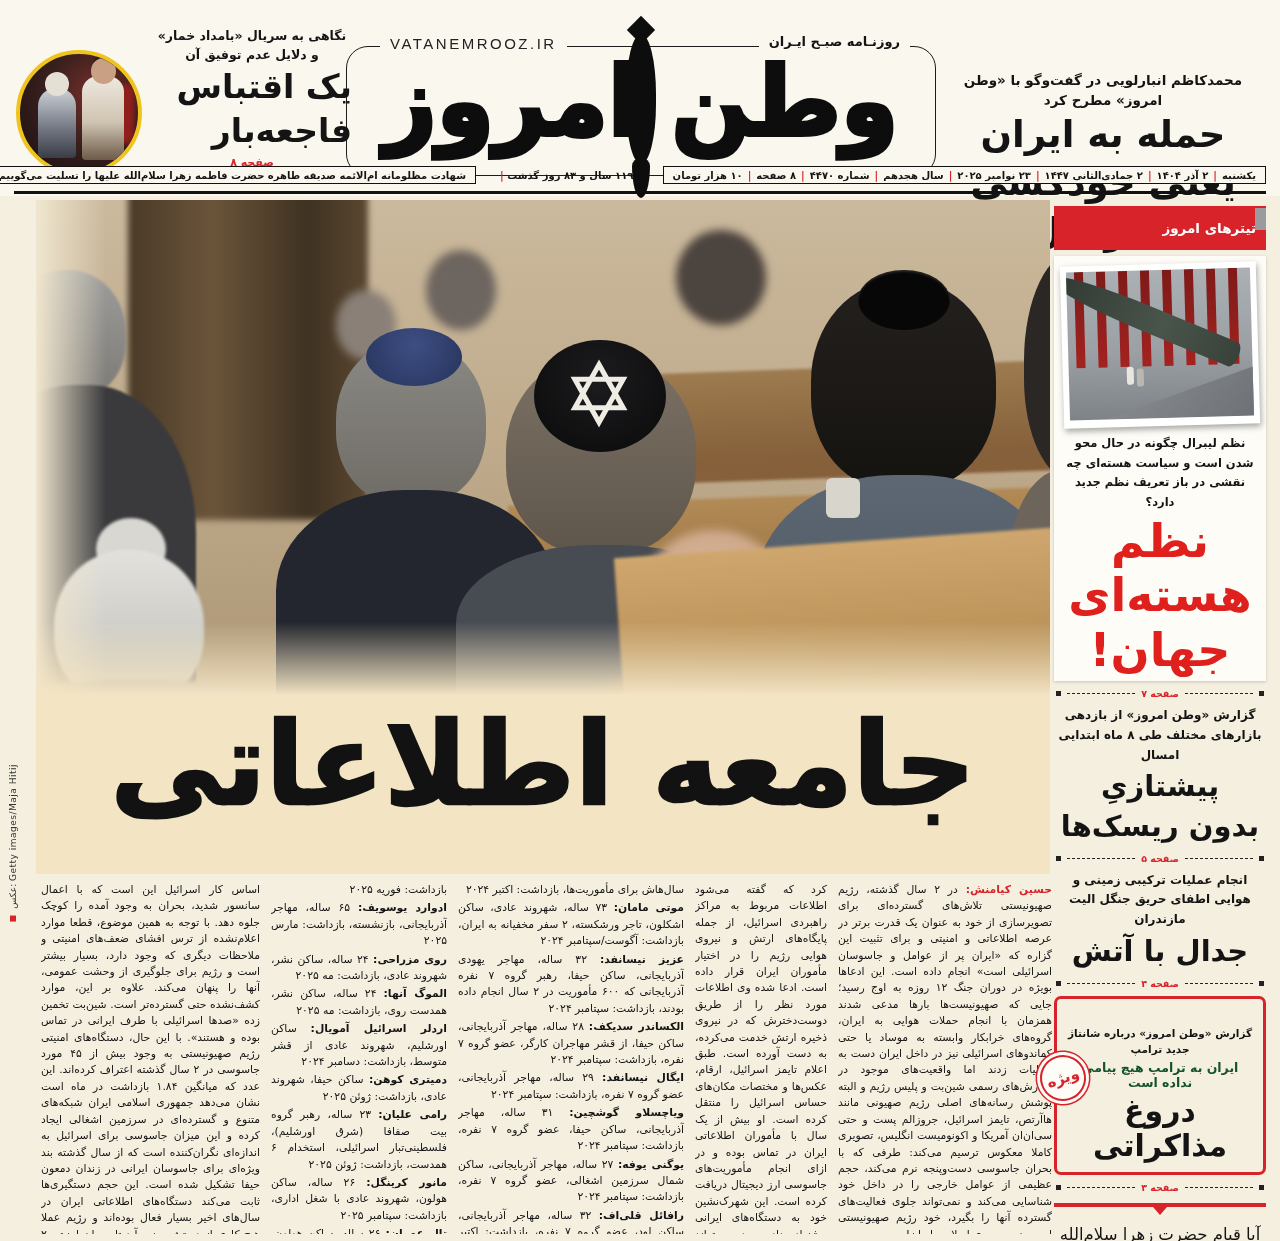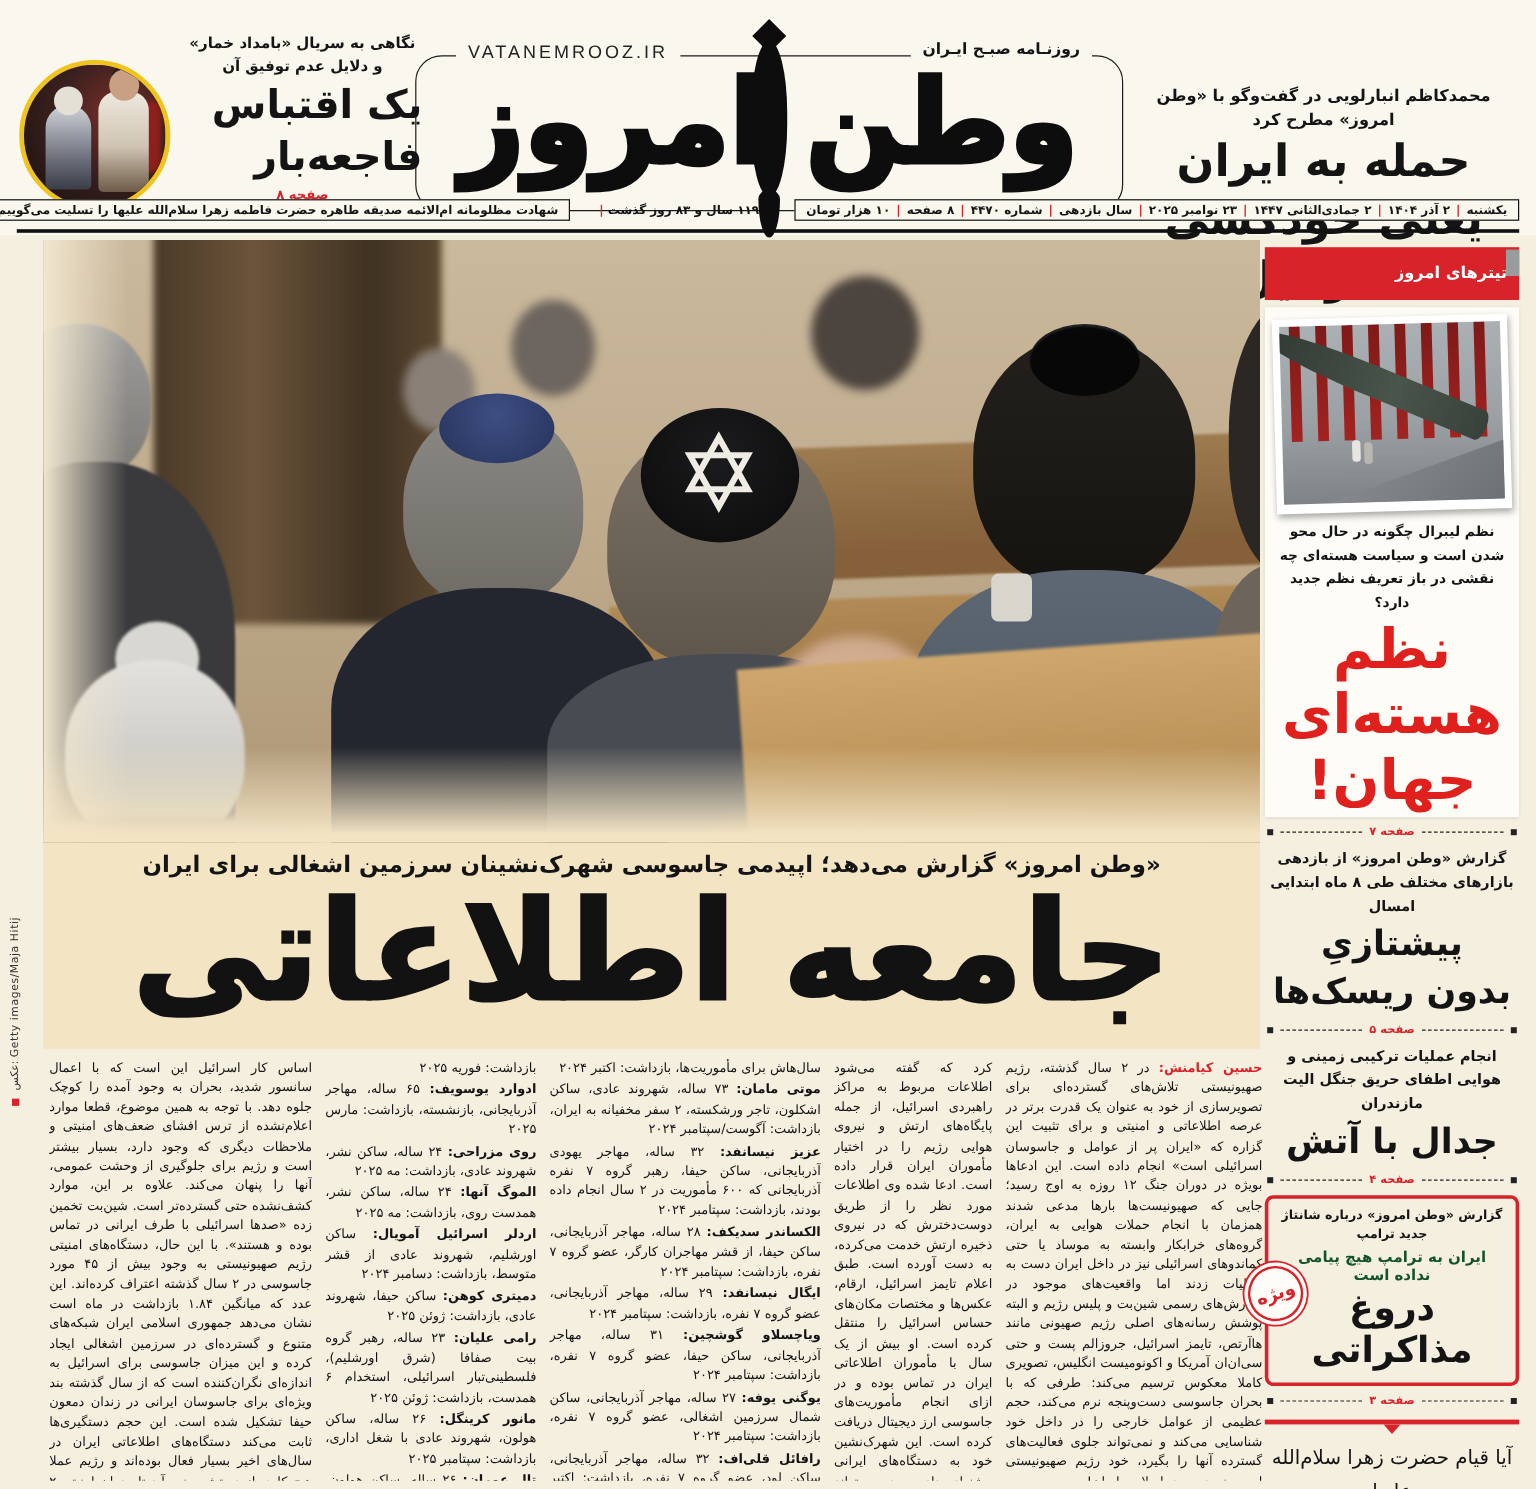--- a/index.html
+++ b/index.html
@@ -75,21 +75,21 @@
   .pol-cap{font-size:11.5px;font-weight:bold;text-align:center;line-height:1.7;margin:8px 2px 2px;}
   .sb-hl-red{color:#e0201d;font-size:46px;font-weight:900;text-align:center;line-height:1.18;letter-spacing:-1px;margin-top:2px;}
   .sb-divider{display:flex;align-items:center;gap:6px;margin:7px 2px;}
   .sb-divider .ln{flex:1;border-top:1.3px solid #222;height:0;}
   .sb-divider .ln.dash{border-top-style:dashed;}
   .sb-divider .sq{width:5px;height:5px;background:#222;}
   .sb-divider .pg{font-size:9.5px;font-weight:bold;color:#d8232b;white-space:nowrap;}
   .sb-kicker{font-size:12px;font-weight:bold;text-align:center;line-height:1.65;margin:2px 0;}
   .sb-hl{font-size:29px;font-weight:900;text-align:center;line-height:1.35;letter-spacing:-.5px;}
   .stamp-box{position:relative;border:3px solid #d8232b;border-radius:7px;padding:7px 8px 9px;margin:4px 0 2px;text-align:center;}
-  .stamp-box .k{font-size:10.5px;font-weight:bold;line-height:1.5;}
+  .stamp-box .k{font-size:10.5px;font-weight:bold;line-height:1.5;margin-top:20px;}
   .stamp-box .sub{color:#14532d;font-size:12.5px;font-weight:bold;margin-top:2px;}
   .stamp-box .hl{font-size:30px;font-weight:900;letter-spacing:-1px;margin-top:3px;}
   .badge{position:absolute;left:-17px;top:56px;width:42px;height:42px;border-radius:50%;background:#fdfcf7;
      border:2px solid #d8232b;box-shadow:0 0 0 3px #fdfcf7, 0 0 0 4.5px #d8232b;color:#d8232b;
      font-size:15px;font-weight:900;display:flex;align-items:center;justify-content:center;transform:rotate(-18deg);}
   .red-rule{position:relative;height:4px;background:#d8232b;margin:10px 0 14px;}
   .red-rule::after{content:"";position:absolute;left:50%;top:4px;transform:translateX(-50%);
      border:7px solid transparent;border-top:8px solid #d8232b;}
   .sb-question{font-size:16.5px;font-weight:400;text-align:center;line-height:1.7;}
 
@@ -177,21 +177,21 @@
           <span>یک اقتباس</span><br>
           <span>فاجعه‌بار</span>
         </div>
         <span class="page-ref">صفحه ۸</span>
       </div>
     </div>
 
     <div class="date-strip">
       <div class="ds-box fa">
         
-      <span class="ds-item">یکشنبه</span><span class="ds-item">۲ آذر ۱۴۰۴</span><span class="ds-item">۲ جمادی‌الثانی ۱۴۴۷</span><span class="ds-item">۲۳ نوامبر ۲۰۲۵</span><span class="ds-item">سال بازدهی</span><span class="ds-item">شماره ۴۴۷۰</span><span class="ds-item">۸ صفحه</span><span class="ds-item">۱۰ هزار تومان</span></div>
+      <span class="ds-item">یکشنبه</span><span class="ds-item">۲ آذر ۱۴۰۴</span><span class="ds-item">۲ جمادی‌الثانی ۱۴۴۷</span><span class="ds-item">۲۳ نوامبر ۲۰۲۵</span><span class="ds-item">سال هجدهم</span><span class="ds-item">شماره ۴۴۷۰</span><span class="ds-item">۸ صفحه</span><span class="ds-item">۱۰ هزار تومان</span></div>
       <div class="ds-line"></div>
       <div class="ds-counter fa">
         <span class="red-pipe">|</span>
         <span>۱۱۹۱ سال و ۸۳ روز گذشت</span>
         <span class="red-pipe">|</span>
       </div>
       <div class="ds-gap"></div>
       <div class="ds-line"></div>
       <div class="ds-box fa">شهادت مظلومانه ام‌الائمه صدیقه طاهره حضرت فاطمه زهرا سلام‌الله علیها را تسلیت می‌گوییم</div>
     </div>
@@ -258,21 +258,20 @@
     <div class="photo-side-fade"></div>
     <div class="photo-fade"></div>
   </div>
 
   <div class="credit">
     <span class="sq"></span>
     <span>عکس: Getty images/Maja Hitij</span>
   </div>
 
   <div class="hl-zone fa">
-    <div class="kicker">«وطن امروز» گزارش می‌دهد؛ اپیدمی جاسوسی شهرک‌نشینان سرزمین اشغالی برای ایران</div>
     <div class="big">جامعه اطلاعاتی</div>
   </div>
 
   <div class="article fa">
     <div class="col c1">
       <p><b class="byline">حسین کیامنش:</b> <span>در ۲ سال گذشته، رژیم صهیونیستی تلاش‌های گسترده‌ای برای تصویرسازی از خود به عنوان یک قدرت برتر در عرصه اطلاعاتی و امنیتی و برای تثبیت این گزاره که «ایران پر از عوامل و جاسوسان اسرائیلی است» انجام داده است. این ادعاها بویژه در دوران جنگ ۱۲ روزه به اوج رسید؛ جایی که صهیونیست‌ها بارها مدعی شدند همزمان با انجام حملات هوایی به ایران، گروه‌های خرابکار وابسته به موساد یا حتی کماندوهای اسرائیلی نیز در داخل ایران دست به عملیات زدند اما واقعیت‌های موجود در گزارش‌های رسمی شین‌بت و پلیس رژیم و البته پوشش رسانه‌های اصلی رژیم صهیونی مانند هاآرتص، تایمز اسرائیل، جروزالم پست و حتی سی‌ان‌ان آمریکا و اکونومیست انگلیس، تصویری کاملا معکوس ترسیم می‌کند: طرفی که با بحران جاسوسی دست‌وپنجه نرم می‌کند، حجم عظیمی از عوامل خارجی را در داخل خود شناسایی می‌کند و نمی‌تواند جلوی فعالیت‌های گسترده آنها را بگیرد، خود رژیم صهیونیستی است، نه جمهوری اسلامی ایران!</span></p>
 
     </div>
     <div class="col c2">
       <p>کرد که گفته می‌شود اطلاعات مربوط به مراکز راهبردی اسرائیل، از جمله پایگاه‌های ارتش و نیروی هوایی رژیم را در اختیار مأموران ایران قرار داده است. ادعا شده وی اطلاعات مورد نظر را از طریق دوست‌دخترش که در نیروی ذخیره ارتش خدمت می‌کرده، به دست آورده است. طبق اعلام تایمز اسرائیل، ارقام، عکس‌ها و مختصات مکان‌های حساس اسرائیل را منتقل کرده است. او بیش از یک سال با مأموران اطلاعاتی ایران در تماس بوده و در ازای انجام مأموریت‌های جاسوسی ارز دیجیتال دریافت کرده است. این شهرک‌نشین خود به دستگاه‌های ایرانی پیشنهاد داده بود می‌تواند اطلاعات بیشتری از پایگاه‌های نظامی ارائه دهد. وضعیت برای صهیونیست‌ها به قدری نگران‌کننده و بحرانی شده که روز گذشته بزالل اسموتریچ، وزیر دارایی رژیم خواستار تصویب قانونی در کنست برای اعدام جاسوسان وابسته به ایران شد.</p>

